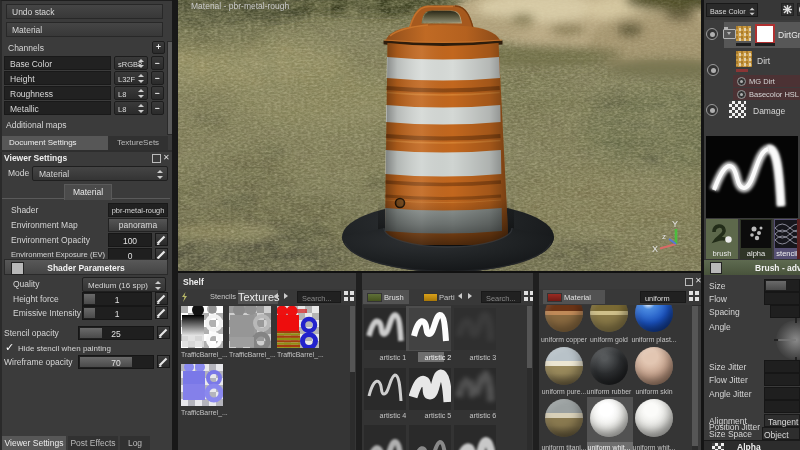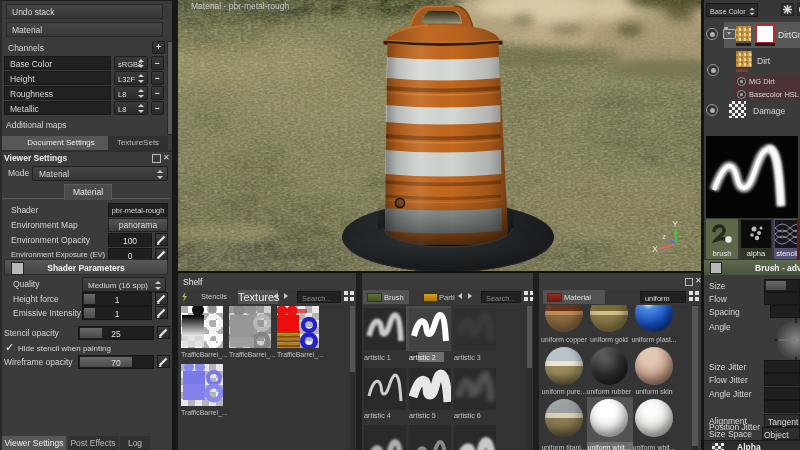--- a/index.html
+++ b/index.html
@@ -3,38 +3,38 @@
 <style>
 html,body{margin:0;padding:0;background:#1b1b1b;}
 body{width:800px;height:450px;position:relative;overflow:hidden;
   font-family:"Liberation Sans",sans-serif;color:#d6d6d6;font-size:8.5px;}
 .ab{position:absolute;}
 .panel{background:#3b3b3b;}
 .field{background:#212121;border:1px solid #191919;box-sizing:border-box;color:#d9d9d9;}
 .btn{background:linear-gradient(#555,#3c3c3c);border:1px solid #222;box-sizing:border-box;}
 .btnD{background:linear-gradient(#3a3a3a,#2b2b2b);border:1px solid #1d1d1d;box-sizing:border-box;border-radius:2px;}
 .lbl{white-space:nowrap;}
-.tabsel{background:#575757;color:#eee;text-align:center;}
+.tabsel{background:#575757;color:#eee;}
 .tabun{background:#313131;color:#bbb;}
 .slider{background:#1f1f1f;border:1px solid #161616;box-sizing:border-box;position:absolute;}
 .sfill{position:absolute;left:1px;top:1px;bottom:1px;background:linear-gradient(#6a6a6a,#4a4a4a);}
 .sval{position:absolute;width:100%;text-align:center;top:2px;color:#e0e0e0;}
 .pen{position:absolute;width:13px;height:13px;background:linear-gradient(#3e3e3e,#2a2a2a);border:1px solid #191919;box-sizing:border-box;}
 .spin{position:absolute;right:3px;top:3px;width:7px;height:9px;}
 .spin:before{content:"";position:absolute;top:0;left:0;width:0;height:0;border-left:3.5px solid transparent;border-right:3.5px solid transparent;border-bottom:3.5px solid #ccc;}
 .spin:after{content:"";position:absolute;bottom:0;left:0;width:0;height:0;border-left:3.5px solid transparent;border-right:3.5px solid transparent;border-top:3.5px solid #ccc;}
 .chk{display:inline-block;width:11px;height:11px;background:#b9b9b9;border:1px solid #222;}
 .grid9{width:10px;height:10px;background:
  linear-gradient(#e0e0e0,#e0e0e0) 0 0/4px 4px no-repeat, linear-gradient(#e0e0e0,#e0e0e0) 6px 0/4px 4px no-repeat,
  linear-gradient(#e0e0e0,#e0e0e0) 0 6px/4px 4px no-repeat, linear-gradient(#e0e0e0,#e0e0e0) 6px 6px/4px 4px no-repeat;}
 .tl{font-size:6.9px;color:#c4c4c4;}
 .sphere{position:absolute;width:38px;height:38px;border-radius:50%;box-shadow:inset -3px -6px 9px rgba(0,0,0,.35),inset 2px 3px 5px rgba(255,255,255,.12);}
 .mlbl{position:absolute;width:46px;text-align:center;font-size:6.9px;color:#c4c4c4;white-space:nowrap;}
 .bthumb{position:absolute;width:42px;height:42px;}
-.blbl{position:absolute;width:42px;font-size:7.2px;color:#c4c4c4;}
+.blbl{position:absolute;width:42px;text-align:center;font-size:7.2px;color:#c4c4c4;margin-left:8px;}
 .eye{position:absolute;width:10px;height:10px;border-radius:50%;border:1.5px solid #9a9a9a;background:#333;}
 .eye:after{content:"";position:absolute;left:2.5px;top:2.5px;width:5px;height:5px;border-radius:50%;background:#b0b0b0;}
 .eye.s{width:7px;height:7px;border-width:1.2px;}
 .eye.s:after{left:1.8px;top:1.8px;width:3.5px;height:3.5px;}
 .dirtck{background:conic-gradient(#c89a44 0 25%,#e2d2b0 0 50%,#c89a44 0 75%,#ab7c2a 0) 0 0/5px 5px,#c89a44;}
 .whck{background:conic-gradient(#f0f0f0 0 25%,#444 0 50%,#f0f0f0 0 75%,#444 0) 0 0/6px 6px;}
 </style></head>
 <body>
 
 <div class="ab panel" style="left:0;top:0;width:172px;height:450px;border-left:2px solid #2a2a2a;box-sizing:border-box;border-top:1px solid #1f1f1f;">
@@ -342,29 +342,29 @@
   <line x1="498" y1="244" x2="498" y2="229" stroke="#4cbc3e" stroke-width="2.6"></line>
   <line x1="498" y1="244" x2="491" y2="239" stroke="#5577d8" stroke-width="1.8"></line>
   <text x="494" y="227">Y</text>
   <text x="474" y="252">X</text>
   <text x="484" y="239" font-size="8">z</text>
 </g>
 </svg>
 </div>
 
 <div class="ab panel" style="left:178px;top:271px;width:524px;height:179px;border-top:2px solid #111;box-sizing:border-box;overflow:hidden;">
-  <div class="ab lbl" style="left:5px;top:4px;font-weight:normal;color:#f0f0f0;">Shelf</div>
+  <div class="ab lbl" style="left:5px;top:4px;font-weight:bold;color:#f0f0f0;">Shelf</div>
   <div class="ab" style="left:507px;top:5px;width:6px;height:6px;border:1px solid #bbb;"></div>
   <div class="ab" style="left:517px;top:3px;color:#ddd;font-size:8px;">✕</div>
 
   <div class="ab" style="left:0;top:16px;width:524px;height:16px;background:#383838;border-bottom:1px solid #2a2a2a;"></div>
   <svg class="ab" style="left:3px;top:19px;" width="7" height="10">
       <path d="M4.5 0 L1 5 L3.5 5 L2 10 L6 4 L3.5 4 Z" fill="#b8b868"></path>
     </svg>
-  <div class="ab" style="left:14px;top:17px;width:44px;height:14px;line-height:14px;text-align:center;color:#c8c8c8;font-size:7.4px;">Stencils</div>
+  <div class="ab" style="left:14px;top:17px;width:44px;height:14px;line-height:14px;text-align:right;color:#c8c8c8;font-size:7.4px;">Stencils</div>
   <div class="ab tabsel" style="left:60px;top:17px;width:40px;height:14px;line-height:14px;text-align:center;background:#525252;font-size:11px;">Textures</div>
   <div class="ab" style="left:96px;top:20px;width:0;height:0;border-top:3.5px solid transparent;border-bottom:3.5px solid transparent;border-right:4.5px solid #ccc;"></div>
   <div class="ab" style="left:106px;top:20px;width:0;height:0;border-top:3.5px solid transparent;border-bottom:3.5px solid transparent;border-left:4.5px solid #ccc;"></div>
   <div class="ab field" style="left:119px;top:18px;width:44px;height:12px;color:#8a8a8a;">
       <span style="position:absolute;left:4px;top:2px;font-size:7.4px;">Search...</span>
     </div>
   <div class="ab grid9" style="left:166px;top:18px;"></div>
 
   <div class="ab" style="left:0;top:32px;width:178px;height:147px;background:#353535;"></div>
 

